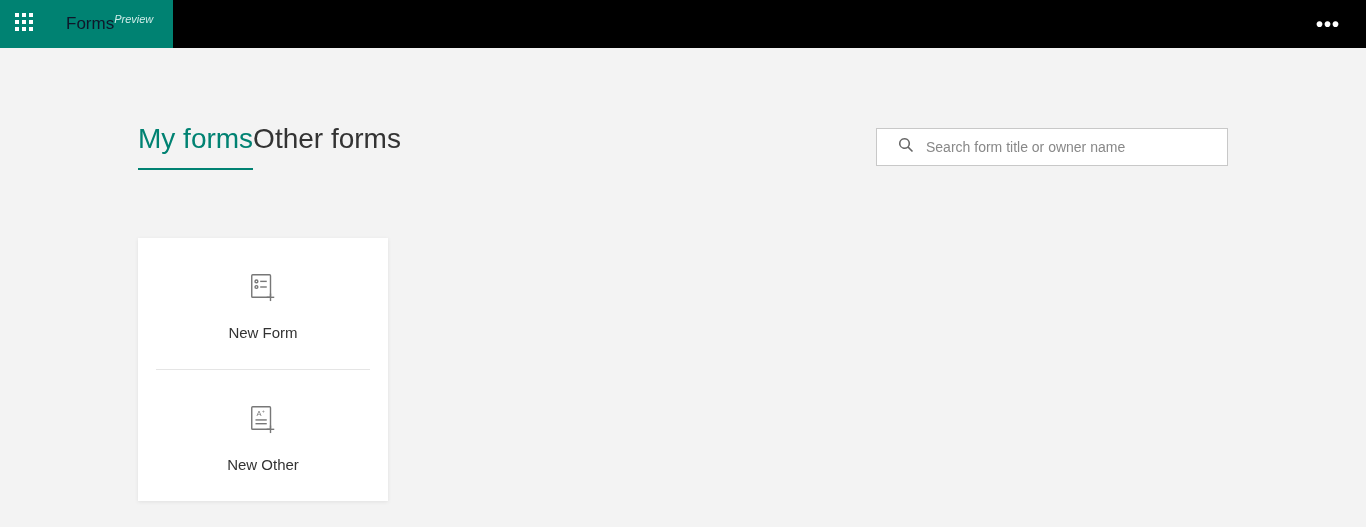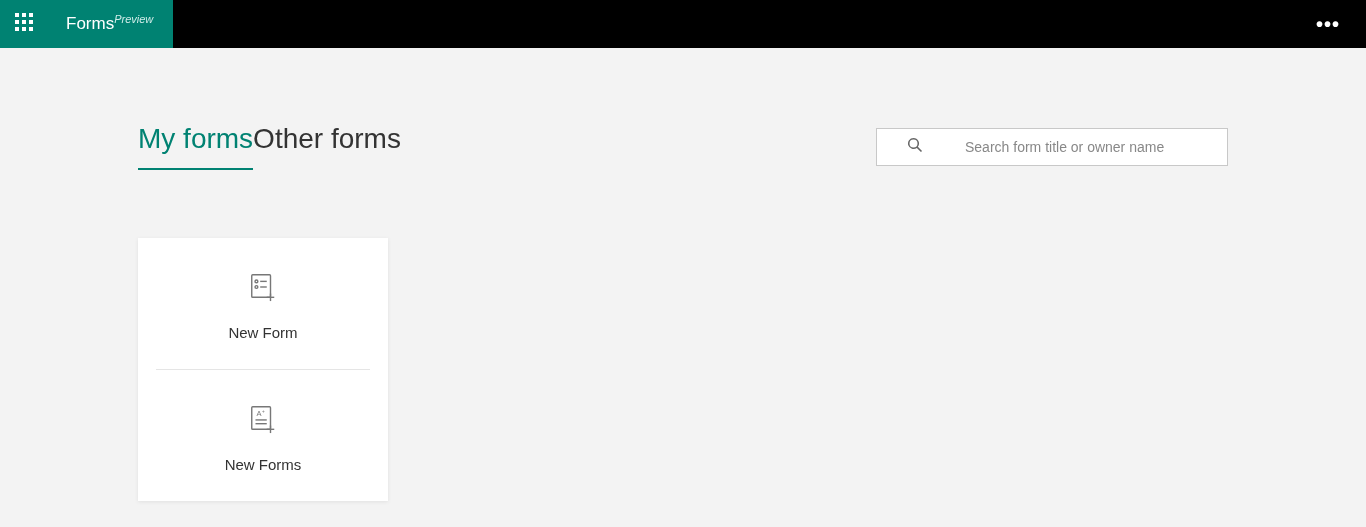--- a/index.html
+++ b/index.html
@@ -29,21 +29,21 @@
     height: 48px;
     background: #008272;
     display: flex;
     align-items: center;
     padding: 0 20px 0 18px;
     cursor: pointer;
   }
   .brand-name {
     font-size: 17px;
     font-weight: 400;
-    color: #ffffff;
+    color: #0f172a;
   }
   .brand-badge {
     font-size: 11px;
     font-style: italic;
     color: #cfece8;
     margin-left: 0;
     position: relative;
     top: -5px;
   }
   .more-btn {
@@ -88,23 +88,22 @@
     border-bottom: 2px solid #008272;
   }
   
   .searchbox {
     width: 352px;
     height: 38px;
     background: #fff;
     border: 1px solid #c8c8c8;
     display: flex;
     align-items: center;
-    padding: 0 30px;
+    padding: 0 21px;
     margin-top: 4px;
-    gap: 30px;
   }
   .searchbox svg { width: 16px; height: 16px; fill: #666; flex-shrink: 0; }
   .searchbox input {
     border: none;
     outline: none;
     font-size: 14px;
     color: #333;
     width: 100%;
     margin-left: 12px;
     background: transparent;
@@ -208,17 +207,17 @@
           <svg viewBox="0 0 32 32" stroke-width="1.5">
             <rect x="4" y="3" width="20" height="24" rx="1"></rect>
             <text x="9" y="13" font-size="8" fill="#777" stroke="none" font-family="Segoe UI, Arial">A</text>
             <text x="15" y="10" font-size="5" fill="#777" stroke="none" font-family="Segoe UI, Arial">+</text>
             <line x1="8" y1="17" x2="20" y2="17"></line>
             <line x1="8" y1="21" x2="20" y2="21"></line>
             <line x1="24" y1="23" x2="24" y2="31"></line>
             <line x1="20" y1="27" x2="28" y2="27"></line>
           </svg>
         </span>
-        <span class="new-item-label">New Forms</span>
+        <span class="new-item-label">New Other</span>
       </div>
     </div>
   </div>
 </div>
 
 </body></html>

